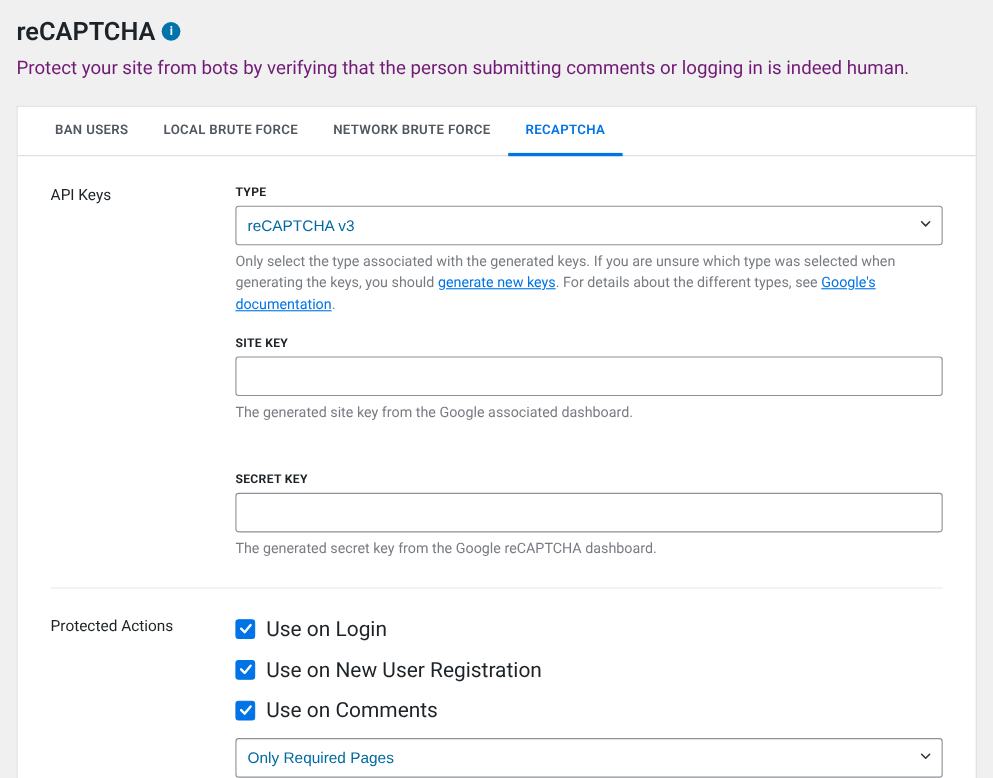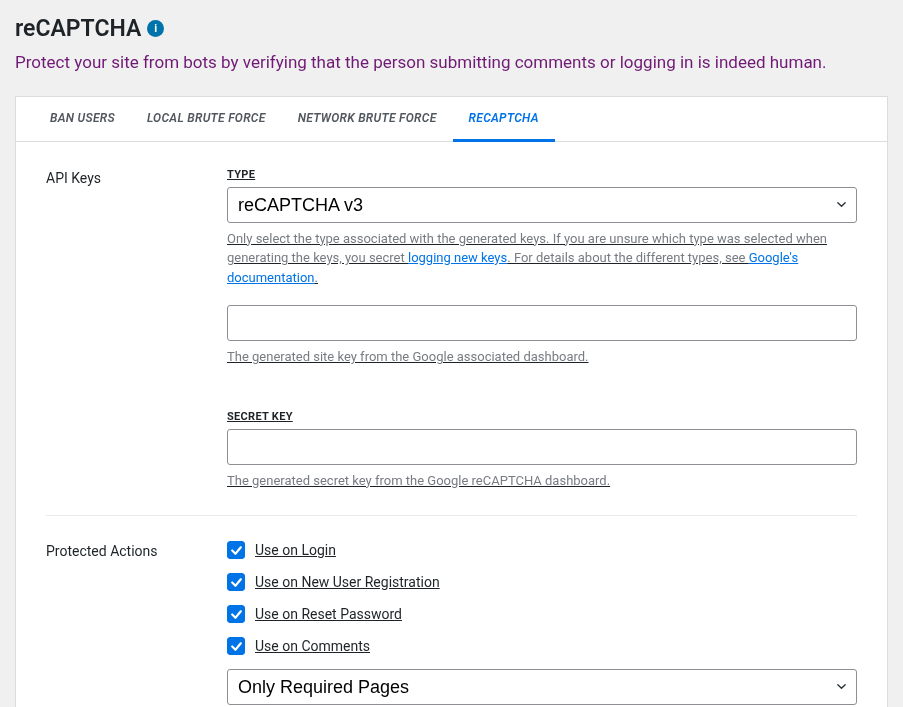--- a/index.html
+++ b/index.html
@@ -46,21 +46,20 @@
       line-height: 1.5;
     }
     .panel {
       background: #fff;
       border: 1px solid #dcdcde;
     }
     .tabs {
       display: flex;
       border-bottom: 1px solid #dcdcde;
       padding: 0 18px;
-      font-style: italic;
     }
     .tab {
       padding: 14px 16px;
       font-size: 12px;
       font-weight: 600;
       color: #50575e;
       cursor: pointer;
       text-transform: uppercase;
       letter-spacing: 0.3px;
       border-bottom: 3px solid transparent;
@@ -68,37 +67,36 @@
     }
     .tab.active {
       color: #0073e6;
       border-bottom-color: #0073e6;
     }
     .form-body {
       padding: 20px 30px;
     }
     .form-row {
       display: flex;
-      gap: 41px;
+      gap: 28px;
       padding: 6px 0 25px 0;
     }
     .form-row + .form-row {
       border-top: 1px solid #eaeaea;
       padding-top: 25px;
     }
     .form-label-col {
       width: 140px;
       flex-shrink: 0;
       font-size: 14px;
       color: #1d2327;
       padding-top: 2px;
     }
     .form-fields-col {
       flex: 1;
-      text-decoration: underline;
     }
     .field-group {
       margin-bottom: 18px;
     }
     .field-group:last-child {
       margin-bottom: 0;
       margin-top: 43px;
     }
     .field-label {
       font-size: 11px;
@@ -112,22 +110,22 @@
     .select-wrap {
       position: relative;
     }
     select {
       width: 100%;
       height: 36px;
       padding: 6px 30px 6px 10px;
       border: 1px solid #8c8f94;
       border-radius: 3px;
       background: #fff;
-      font-size: 18px;
-      color: #000000;
+      font-size: 14px;
+      color: #0369a1;
       appearance: none;
       -webkit-appearance: none;
       cursor: pointer;
     }
     .select-chevron {
       position: absolute;
       right: 10px;
       top: 50%;
       transform: translateY(-50%);
       pointer-events: none;
@@ -171,21 +169,21 @@
       align-items: center;
       justify-content: center;
       flex-shrink: 0;
     }
     .checkbox svg {
       width: 13px;
       height: 13px;
       display: block;
     }
     .checkbox-label {
-      font-size: 14px;
+      font-size: 19px;
       color: #1d2327;
       cursor: pointer;
     }
   </style>
 </head>
 <body>
 
 <div class="page-header">
   <h1 class="page-title">
     <span>reCAPTCHA</span>
@@ -214,25 +212,26 @@
             <select>
               <option>reCAPTCHA v3</option>
             </select>
             <span class="select-chevron">
               <svg width="11" height="11" viewBox="0 0 12 12">
                   <path d="M2 4 L6 8 L10 4" stroke="currentColor" stroke-width="1.5" fill="none" stroke-linecap="round" stroke-linejoin="round"></path>
                 </svg>
             </span>
           </div>
           <p class="helper-text">
-            <span>Only select the type associated with the generated keys. If you are unsure which type was selected when generating the keys, you secret </span><a>logging new keys</a><span>. For details about the different types, see </span><a>Google's documentation</a><span>.</span>
+            <span>Only select the type associated with the generated keys. If you are unsure which type was selected when generating the keys, you should </span><a>generate new keys</a><span>. For details about the different types, see </span><a>Google's documentation</a><span>.</span>
           </p>
         </div>
 
         <div class="field-group">
+          <label class="field-label">SITE KEY</label>
           <input type="text" value="" style="">
           <p class="helper-text">The generated site key from the Google associated dashboard.</p>
         </div>
 
         <div class="field-group">
           <label class="field-label">SECRET KEY</label>
           <input type="text" value="" style="">
           <p class="helper-text">The generated secret key from the Google reCAPTCHA dashboard.</p>
         </div>
 
@@ -254,28 +253,20 @@
 
         <div class="checkbox-row">
           <span class="checkbox">
             <svg viewBox="0 0 12 12">
                 <path d="M2 6 L5 9 L10 3" stroke="#fff" stroke-width="2" fill="none" stroke-linecap="round" stroke-linejoin="round"></path>
               </svg>
           </span>
           <span class="checkbox-label">Use on New User Registration</span>
         </div>
 
-        <div class="checkbox-row">
-          <span class="checkbox">
-            <svg viewBox="0 0 12 12">
-                <path d="M2 6 L5 9 L10 3" stroke="#fff" stroke-width="2" fill="none" stroke-linecap="round" stroke-linejoin="round"></path>
-              </svg>
-          </span>
-          <span class="checkbox-label">Use on Reset Password</span>
-        </div>
 
         <div class="checkbox-row">
           <span class="checkbox">
             <svg viewBox="0 0 12 12">
                 <path d="M2 6 L5 9 L10 3" stroke="#fff" stroke-width="2" fill="none" stroke-linecap="round" stroke-linejoin="round"></path>
               </svg>
           </span>
           <span class="checkbox-label">Use on Comments</span>
         </div>
 

